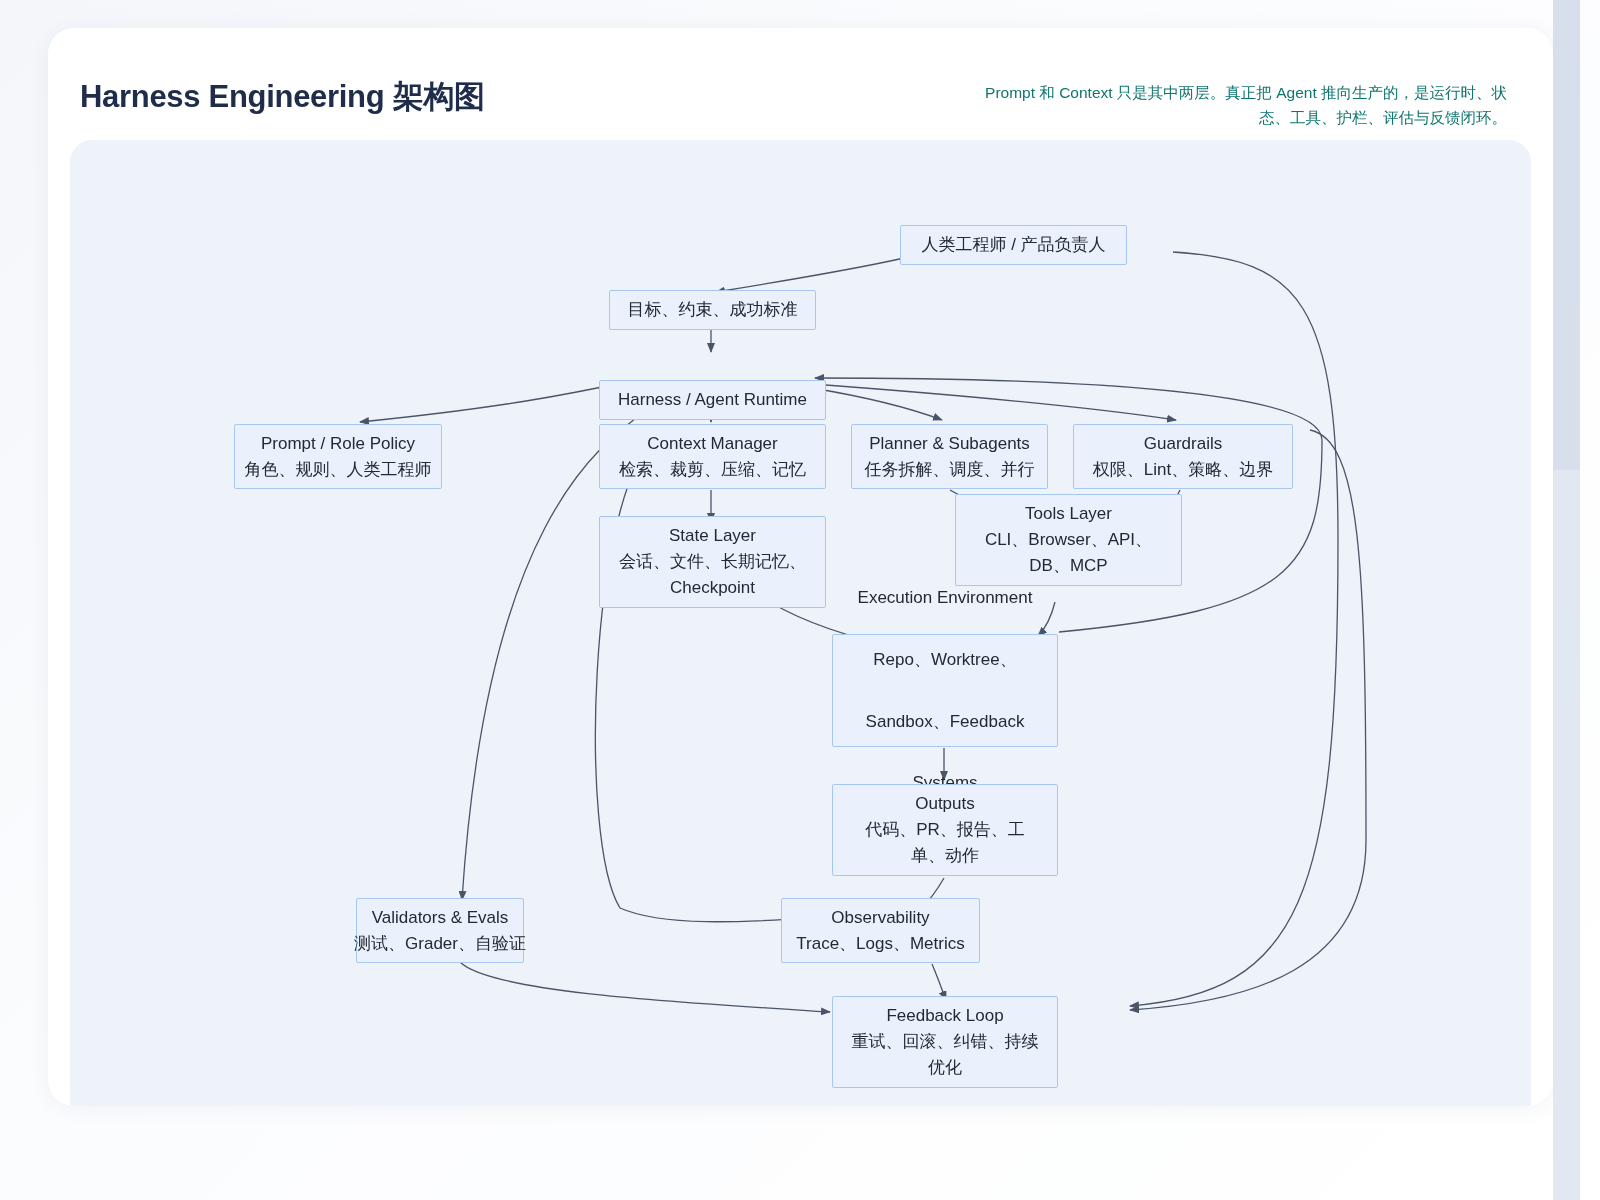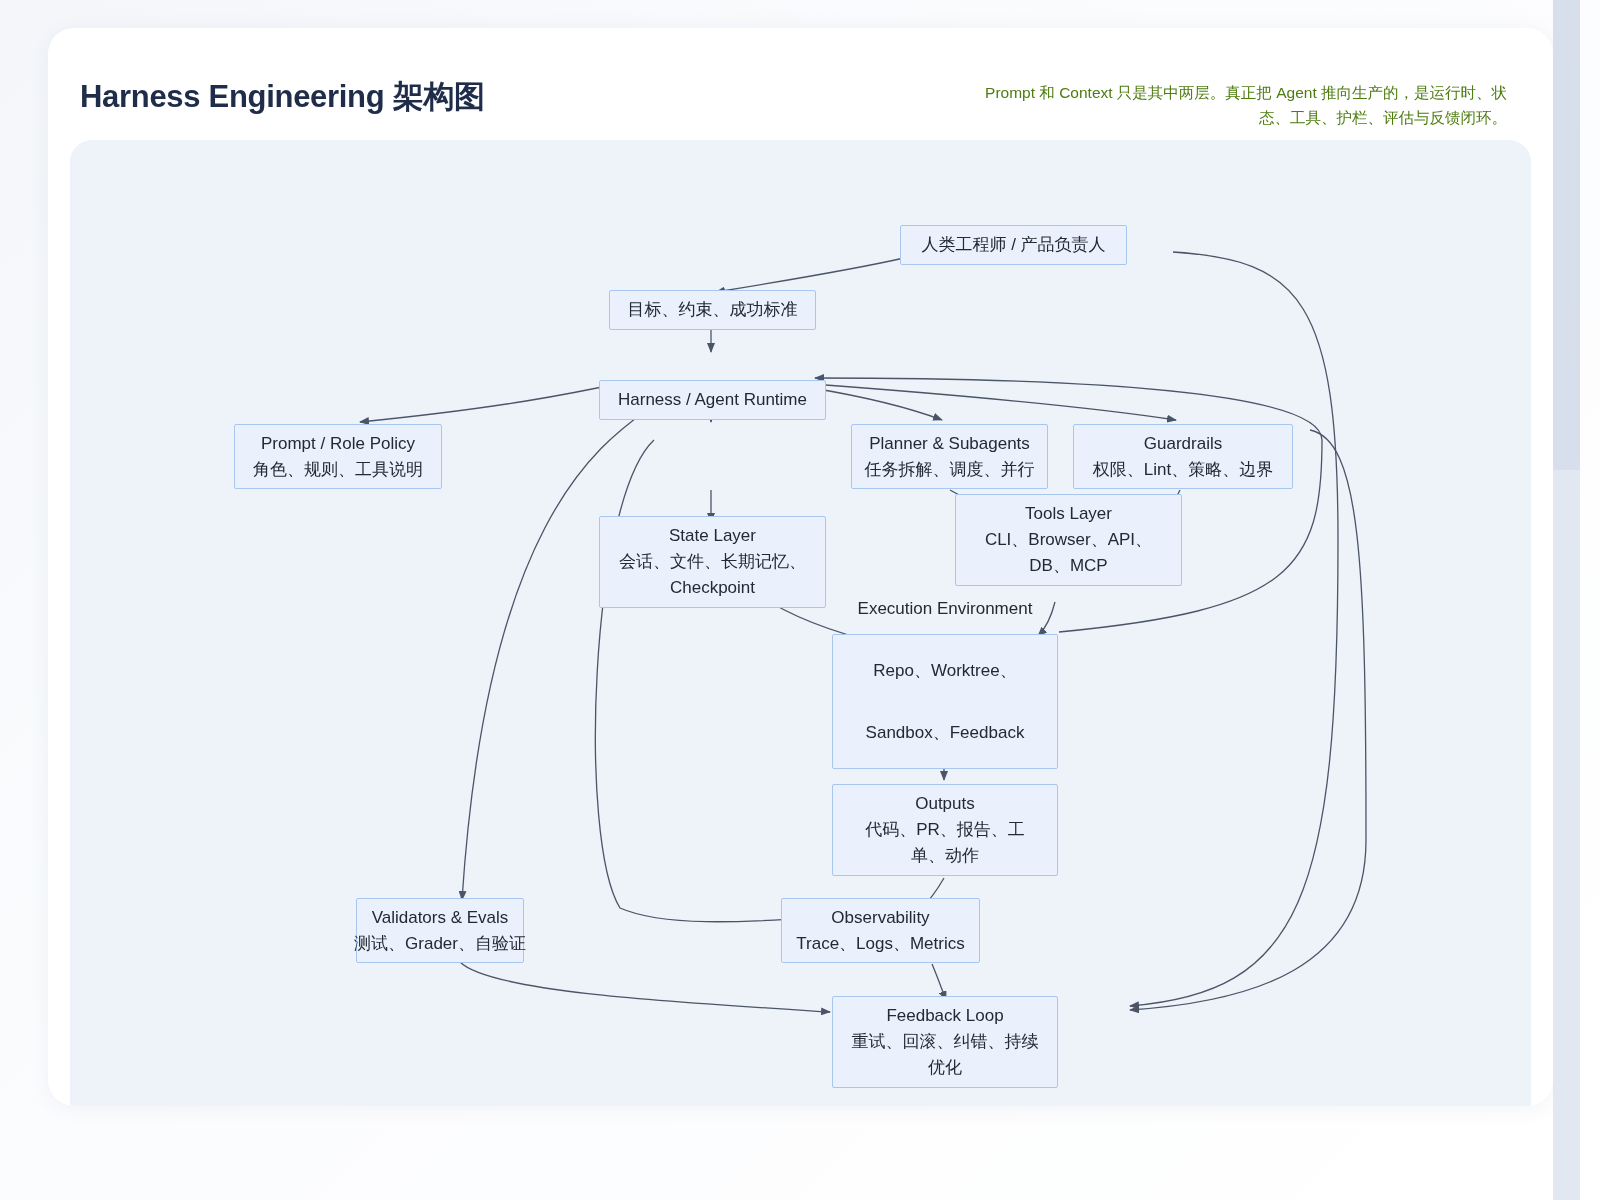--- a/index.html
+++ b/index.html
@@ -38,21 +38,21 @@
     letter-spacing: -0.3px;
     white-space: nowrap;
   }
   .subtitle {
     position: absolute;
     right: 46px; top: 52px;
     width: 540px;
     text-align: right;
     font-size: 15.5px;
     line-height: 1.62;
-    color: #4d7c0f;
+    color: #0f766e;
   }
   .canvas {
     position: absolute;
     left: 22px; top: 112px;
     width: 1461px; height: 1000px;
     background: #eef2f9;
     border-radius: 22px;
     overflow: hidden;
     text-decoration: underline;
   }
@@ -166,23 +166,27 @@
         <div class="node" style="left:539px; top:150px; width:207px; height:40px;text-align:right;">
           <span class="ln">目标、约束、成功标准</span>
         </div>
 
         <div class="node" style="left:529px; top:216px; width:227px; height:40px;margin-top:24px;">
           <span class="ln">Harness / Agent Runtime</span>
         </div>
 
         <div class="node" style="left:164px; top:284px; width:208px; height:65px;">
           <span class="ln">Prompt / Role Policy</span>
-          <span class="ln">角色、规则、工具说明</span>
-        </div>
-
+          <span class="ln">角色、规则、人类工程师</span>
+        </div>
+
+        <div class="node" style="left:529px; top:284px; width:227px; height:65px;">
+          <span class="ln">Context Manager</span>
+          <span class="ln">检索、裁剪、压缩、记忆</span>
+        </div>
 
         <div class="node" style="left:781px; top:284px; width:197px; height:65px;">
           <span class="ln">Planner &amp; Subagents</span>
           <span class="ln">任务拆解、调度、并行</span>
         </div>
 
         <div class="node" style="left:1003px; top:284px; width:220px; height:65px;">
           <span class="ln">Guardrails</span>
           <span class="ln">权限、Lint、策略、边界</span>
         </div>
@@ -192,21 +196,21 @@
           <span class="ln">会话、文件、长期记忆、</span>
           <span class="ln">Checkpoint</span>
         </div>
 
         <div class="node" style="left:885px; top:354px; width:227px; height:92px;">
           <span class="ln">Tools Layer</span>
           <span class="ln">CLI、Browser、API、</span>
           <span class="ln">DB、MCP</span>
         </div>
 
-        <div class="node" style="left:762px; top:494px; width:226px; height:135px;gap:36px;">
+        <div class="node" style="left:762px; top:494px; width:226px; height:113px;gap:36px;">
           <span class="ln">Execution Environment</span>
           <span class="ln">Repo、Worktree、</span>
           <span class="ln">Sandbox、Feedback</span>
           <span class="ln">Systems</span>
         </div>
 
         <div class="node" style="left:762px; top:644px; width:226px; height:92px;">
           <span class="ln">Outputs</span>
           <span class="ln">代码、PR、报告、工</span>
           <span class="ln">单、动作</span>

